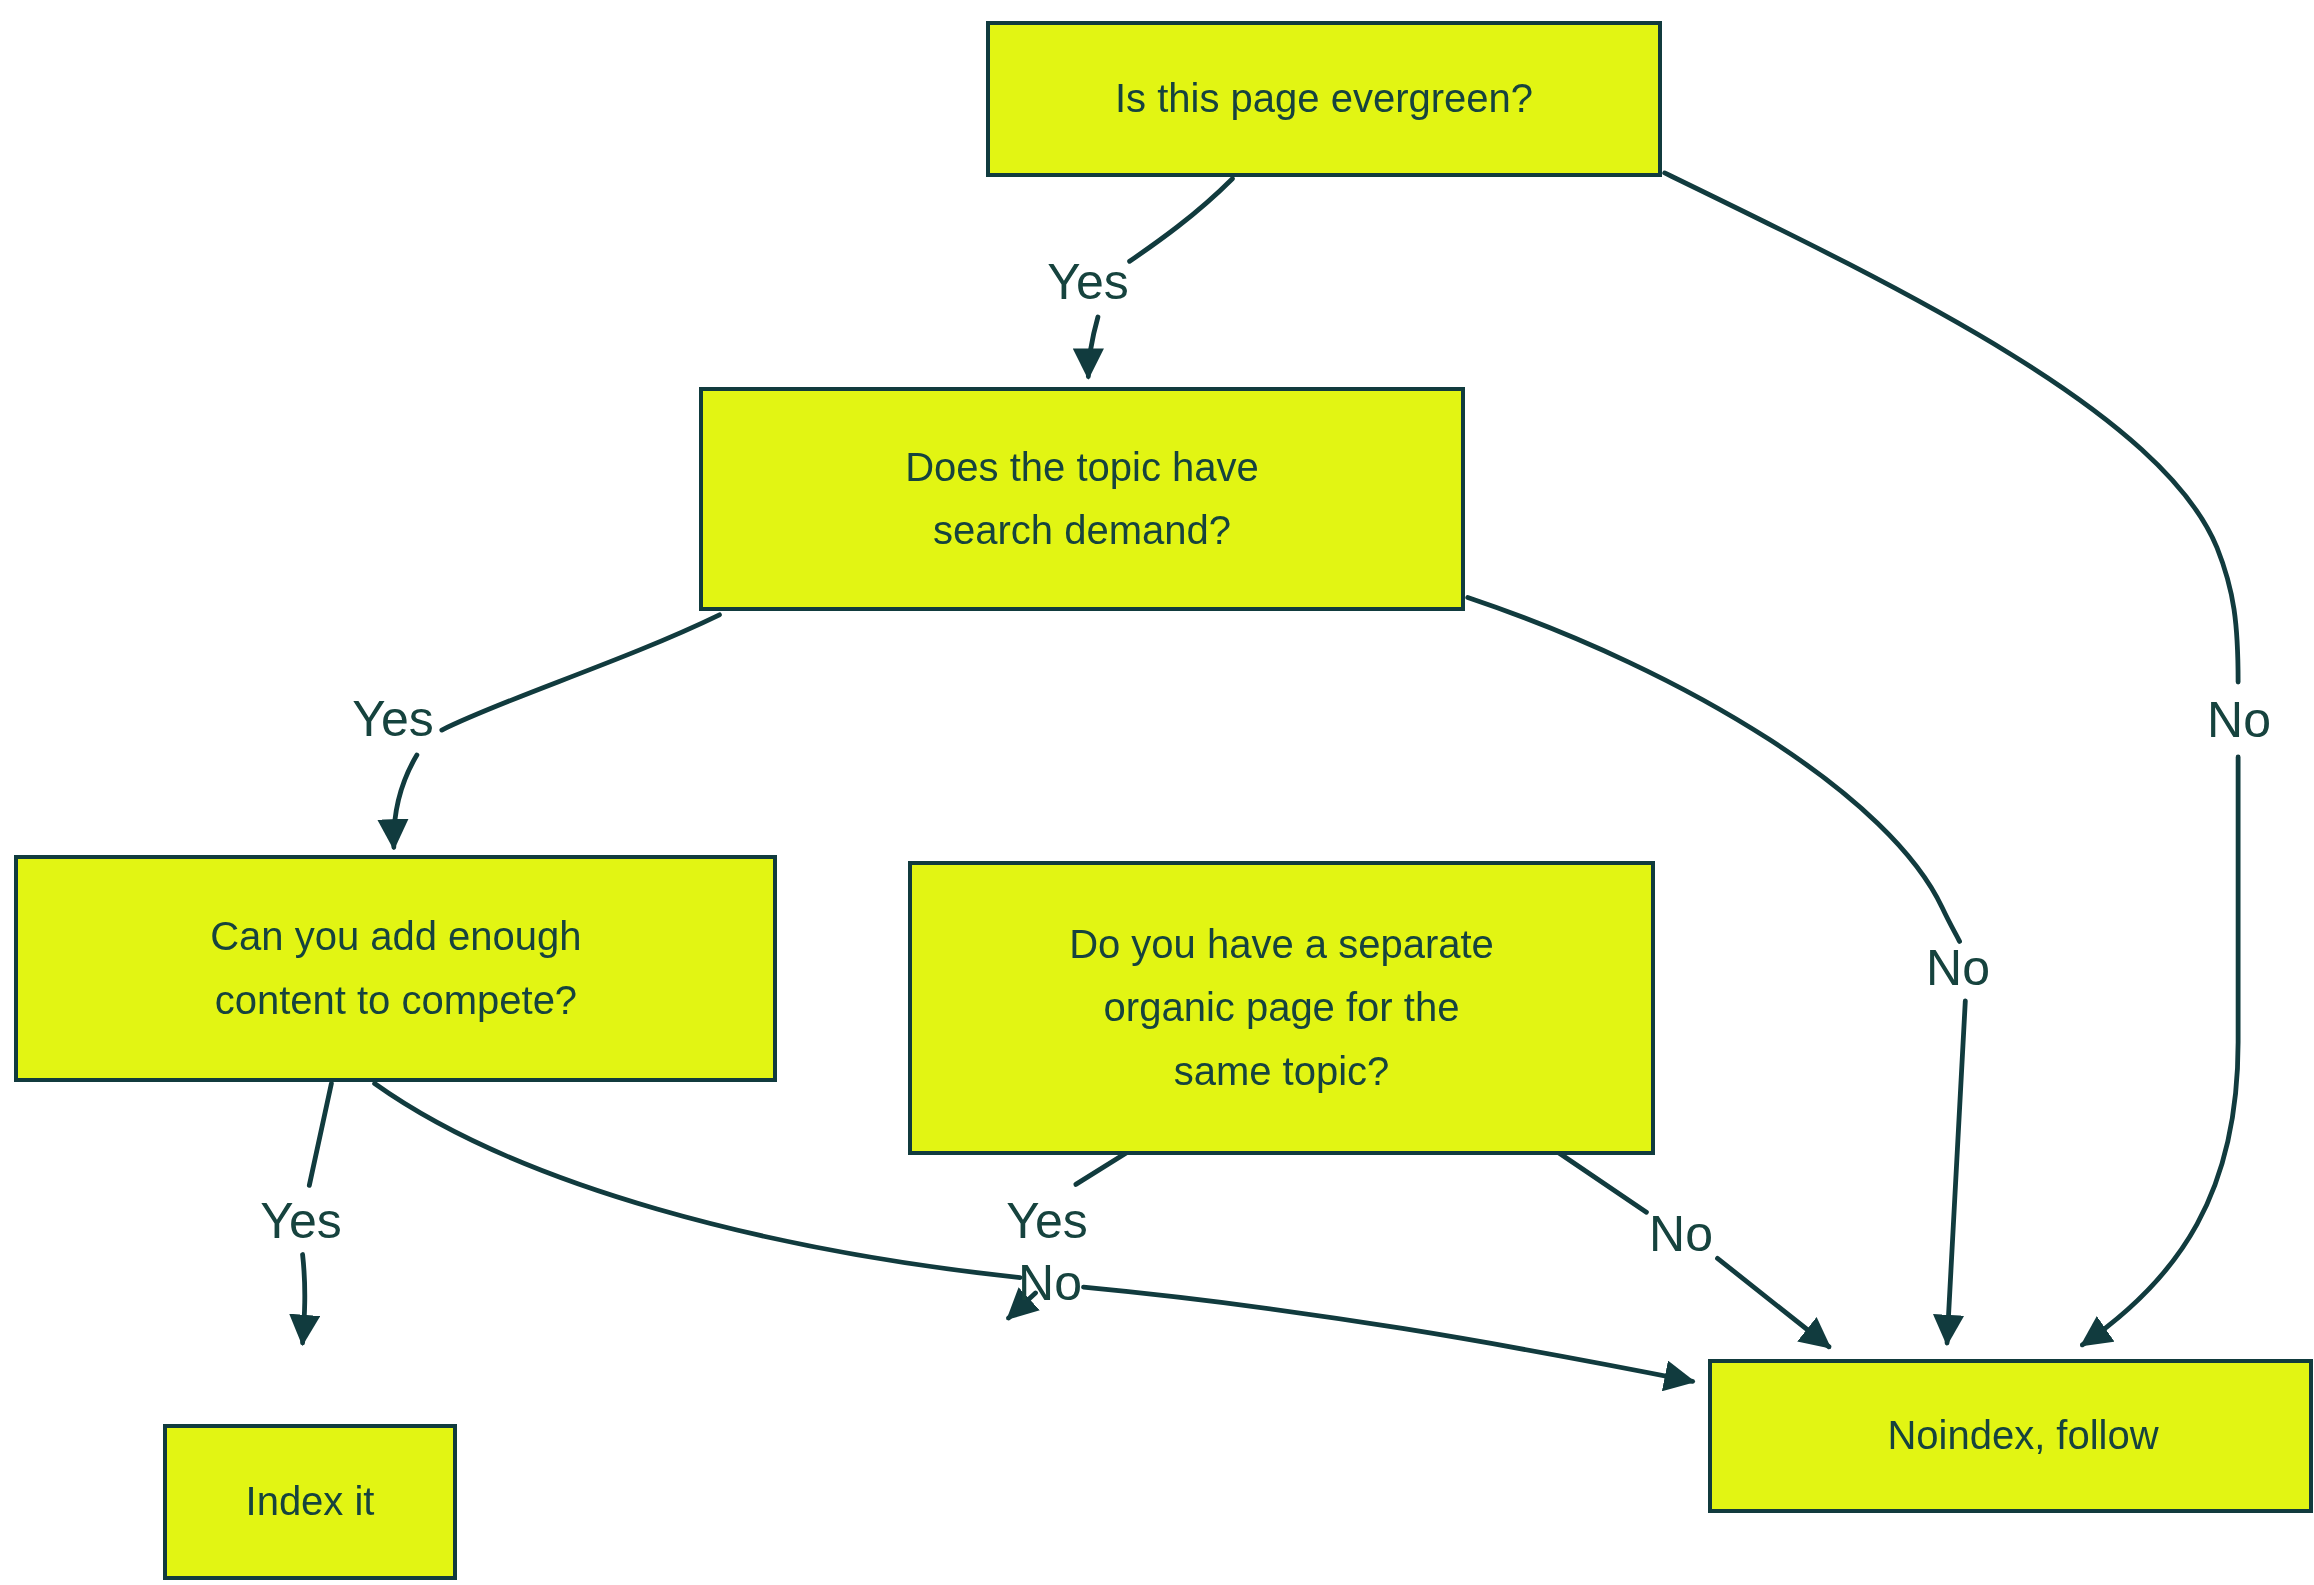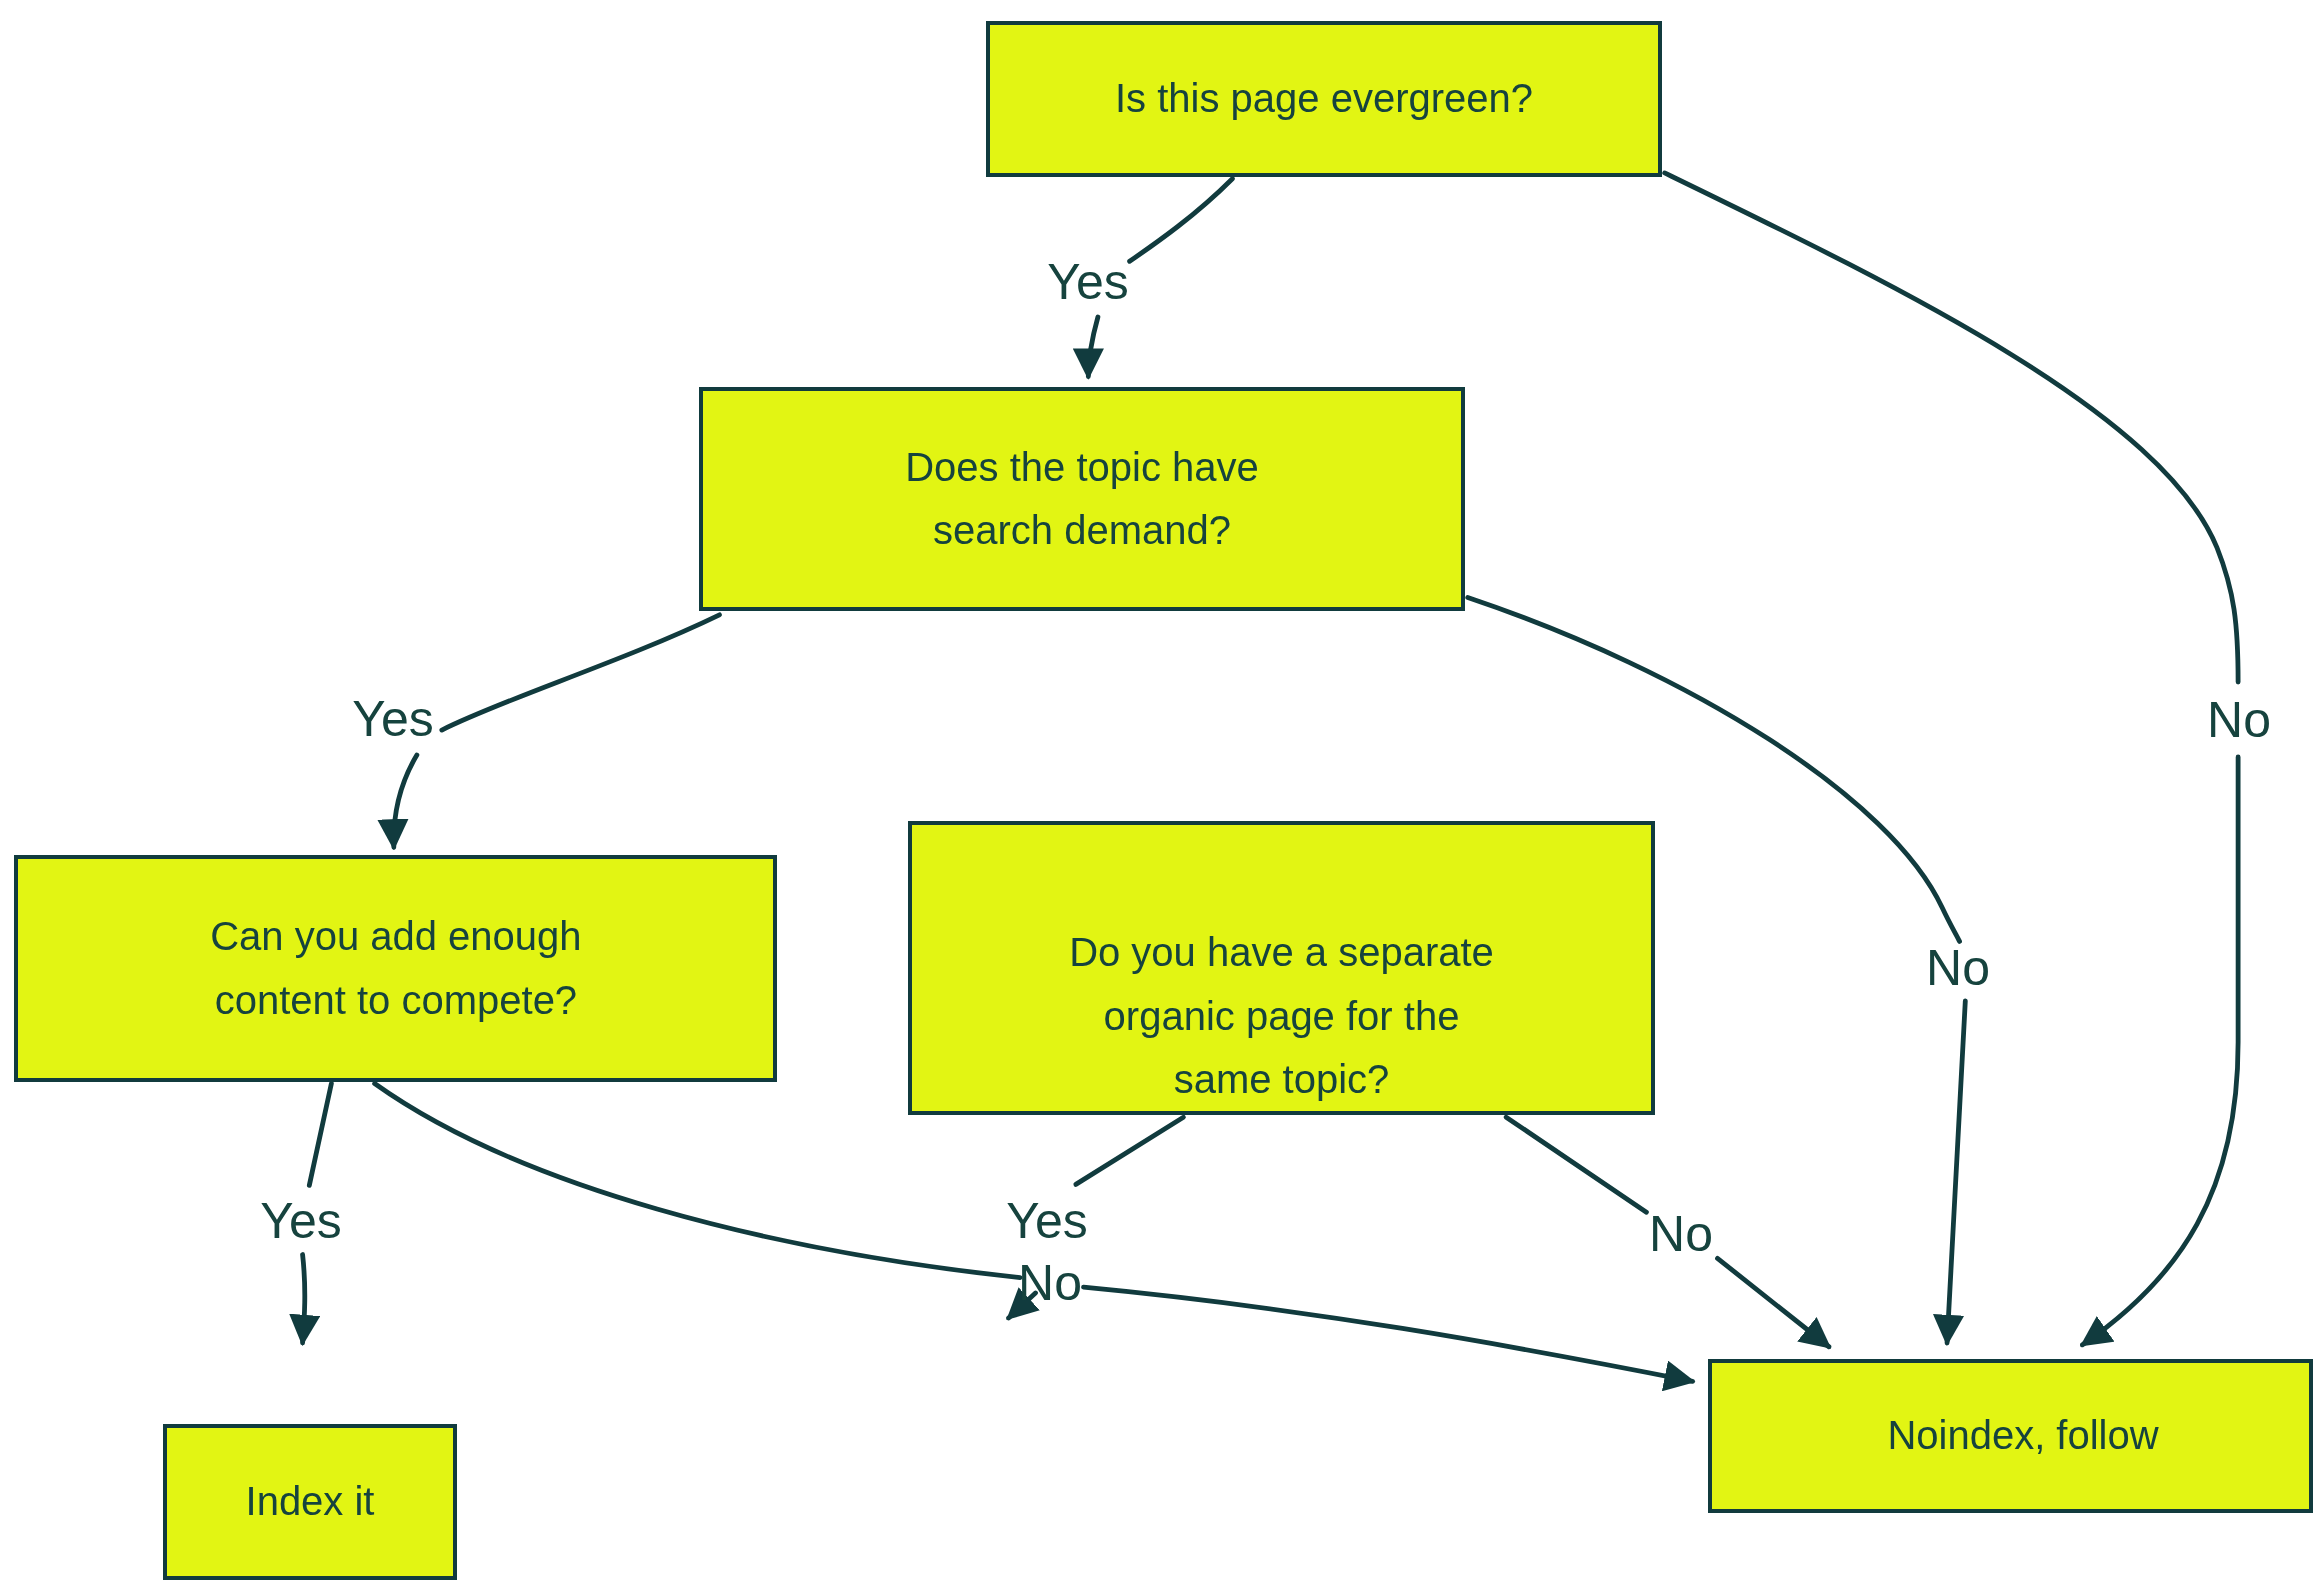--- a/index.html
+++ b/index.html
@@ -112,21 +112,21 @@
   <div class="node" style="left:699px; top:387px; width:766px; height:224px;">
     <span>Does the topic have
 search demand?</span>
   </div>
 
   <div class="node" style="left:14.4px; top:855px; width:763px; height:227px;">
     <span>Can you add enough
 content to compete?</span>
   </div>
 
-  <div class="node" style="left:908px; top:821px; width:747px; height:294px;align-items:flex-end;">
+  <div class="node" style="left:908px; top:861px; width:747px; height:294px;">
     <span>Do you have a separate
 organic page for the
 same topic?</span>
   </div>
 
   <div class="node" style="left:163px; top:1424px; width:294px; height:156px;justify-content:center;">
     <span>Index it</span>
   </div>
 
 

